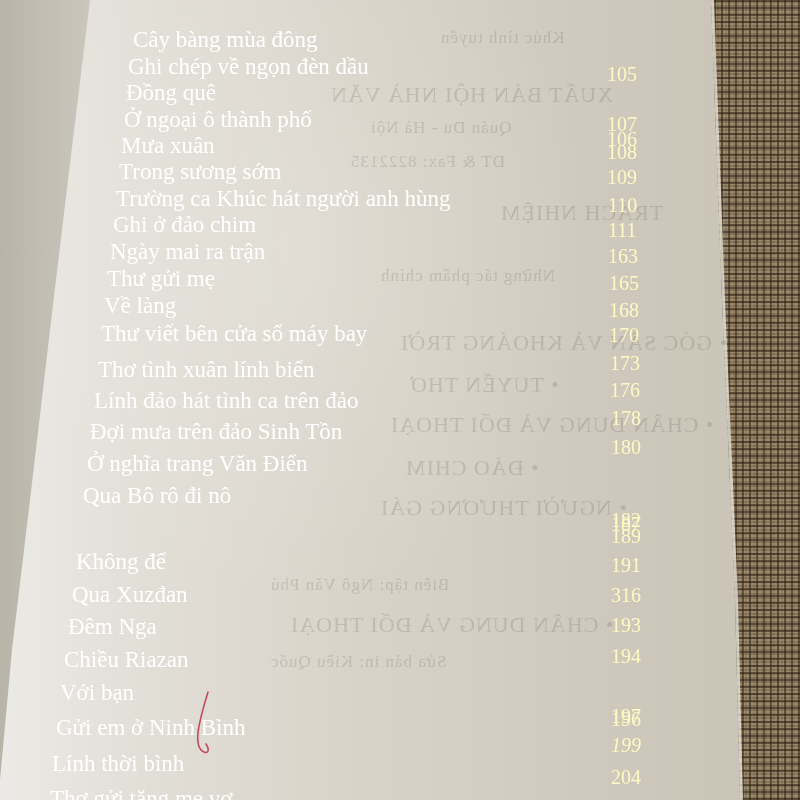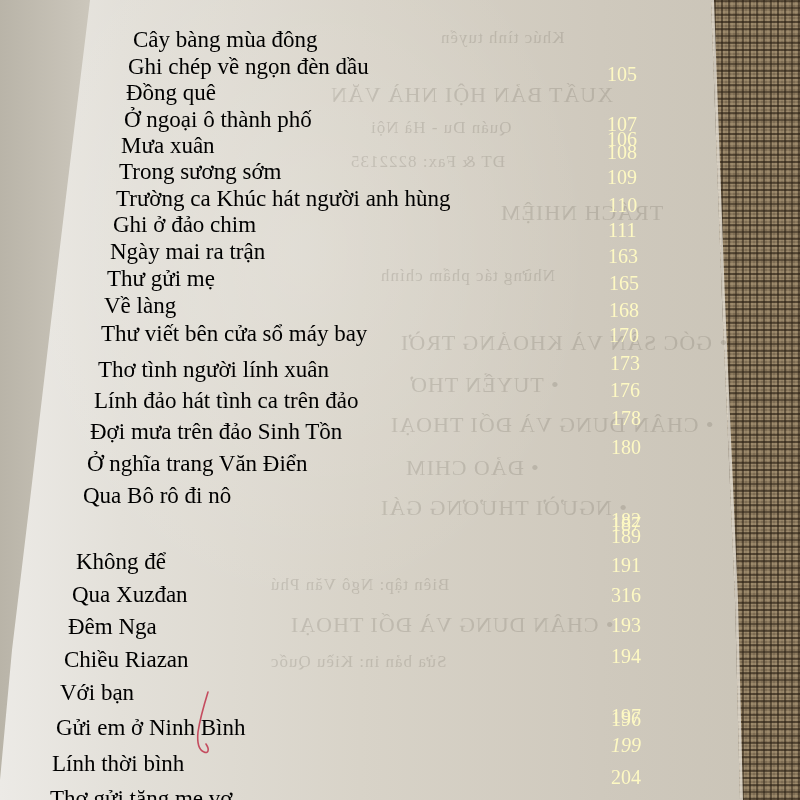--- a/index.html
+++ b/index.html
@@ -61,21 +61,21 @@
       transform: scaleX(-1);
       font-size: 22px;
       letter-spacing: 1px;
     }
     .ghost.small { font-size: 17px; }
     
     .toc-title {
       position: absolute;
       font-family: "Liberation Serif", serif;
       font-size: 23px;
-      color: #000000;
+      color: #ffffff;
       white-space: nowrap;
       line-height: 1;
     }
     .toc-page {
       position: absolute;
       font-family: "Liberation Serif", serif;
       font-size: 20px;
       color: #fef9c3;
       white-space: nowrap;
       line-height: 1;
@@ -116,21 +116,21 @@
   <div class="toc-title" style="left:126px; top:81px;">Đồng quê</div>
   <div class="toc-title" style="left:124px; top:108px;">Ở ngoại ô thành phố</div>
   <div class="toc-title" style="left:121px; top:134px;">Mưa xuân</div>
   <div class="toc-title" style="left:119px; top:160px;">Trong sương sớm</div>
   <div class="toc-title" style="left:116px; top:187px;">Trường ca Khúc hát người anh hùng</div>
   <div class="toc-title" style="left:113px; top:213px;">Ghi ở đảo chim</div>
   <div class="toc-title" style="left:110px; top:240px;">Ngày mai ra trận</div>
   <div class="toc-title" style="left:107px; top:267px;">Thư gửi mẹ</div>
   <div class="toc-title" style="left:104px; top:294px;">Về làng</div>
   <div class="toc-title" style="left:101px; top:322px;">Thư viết bên cửa sổ máy bay</div>
-  <div class="toc-title" style="left:98px; top:358px;">Thơ tình người lính xuân</div>
+  <div class="toc-title" style="left:98px; top:358px;">Thơ tình xuân lính biển</div>
   <div class="toc-title" style="left:94px; top:389px;">Lính đảo hát tình ca trên đảo</div>
   <div class="toc-title" style="left:90px; top:420px;">Đợi mưa trên đảo Sinh Tồn</div>
   <div class="toc-title" style="left:87px; top:452px;">Ở nghĩa trang Văn Điển</div>
   <div class="toc-title" style="left:83px; top:484px;font-family:Liberation Serif, serif;">Qua Bô rô đi nô</div>
   <div class="toc-title" style="left:76px; top:550px;">Không để</div>
   <div class="toc-title" style="left:72px; top:583px;">Qua Xuzđan</div>
   <div class="toc-title" style="left:68px; top:615px;">Đêm Nga</div>
   <div class="toc-title" style="left:64px; top:648px;">Chiều Riazan</div>
   <div class="toc-title" style="left:60px; top:681px;">Với bạn</div>
   <div class="toc-title" style="left:56px; top:716px;">Gửi em ở Ninh Bình</div>

